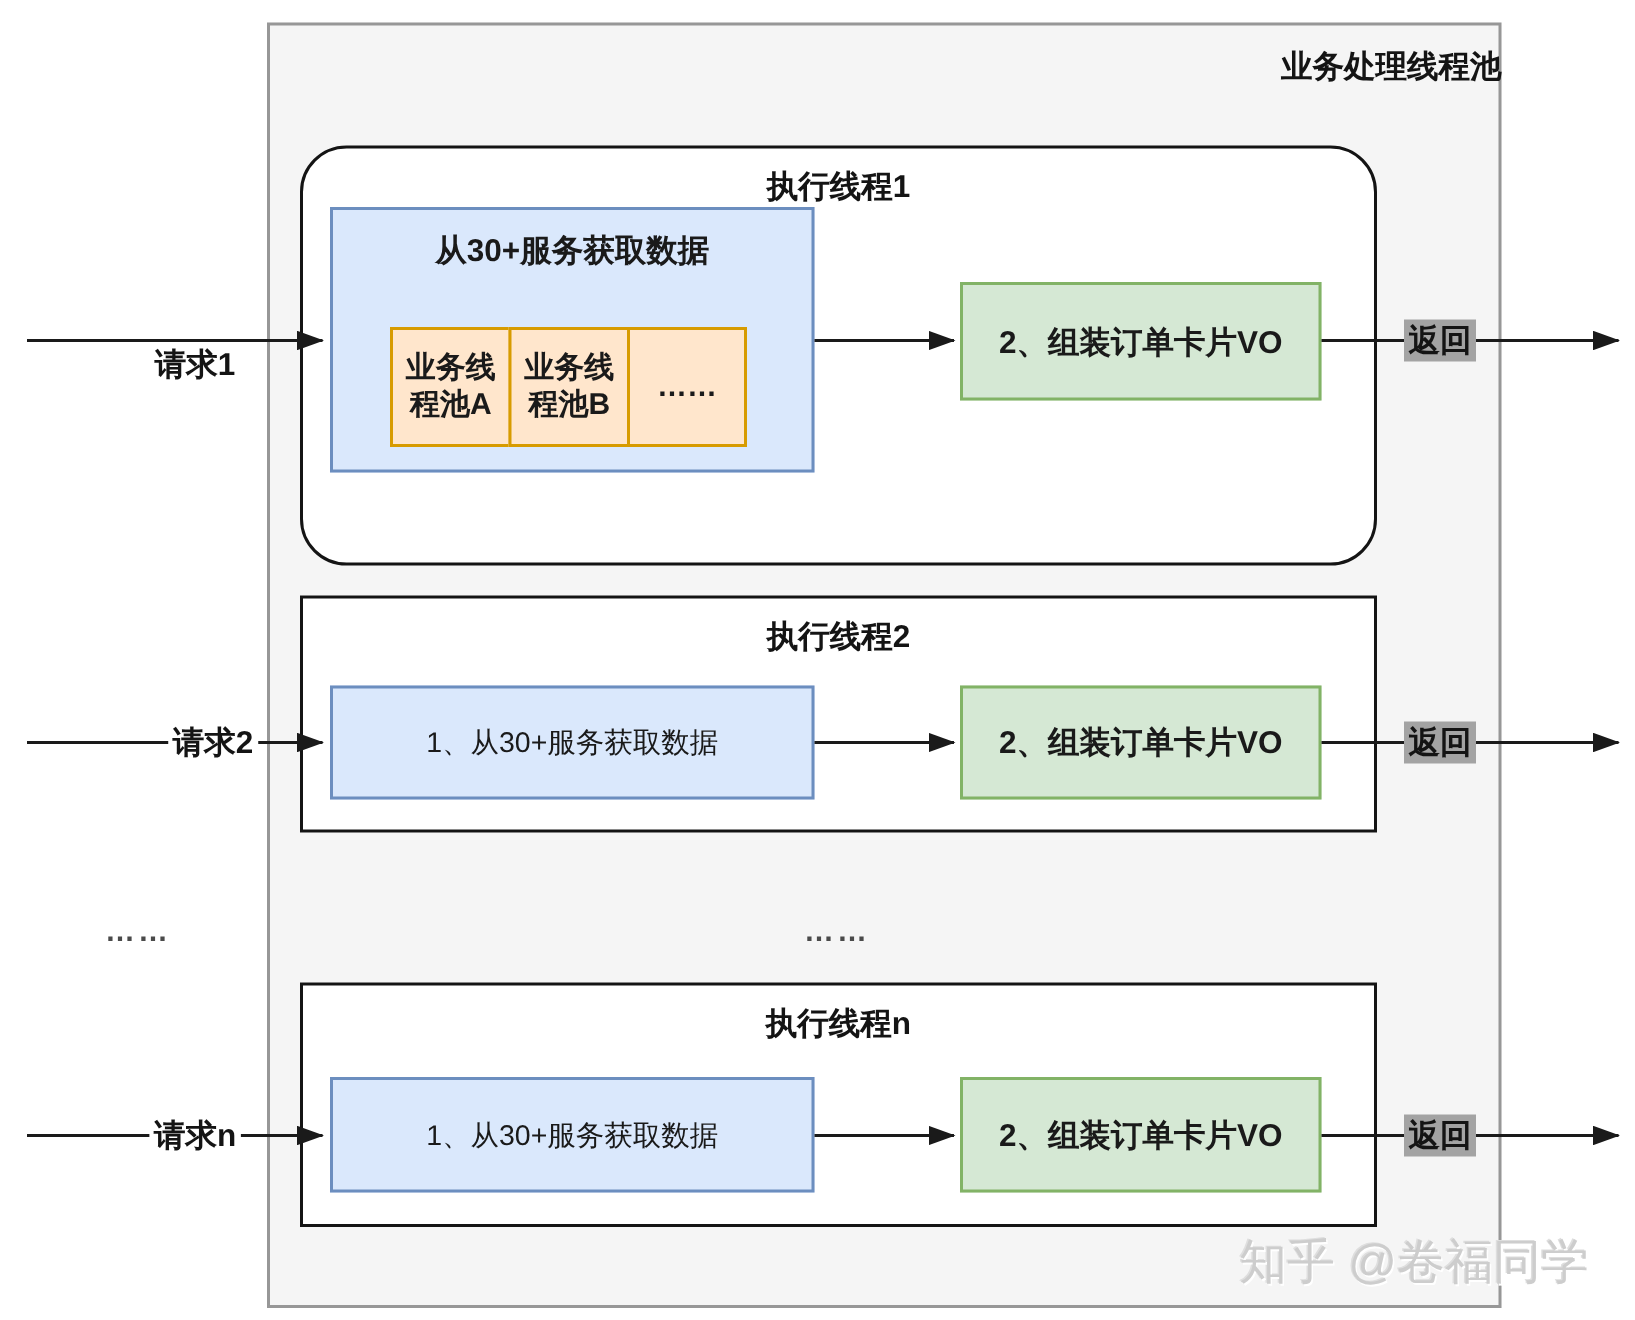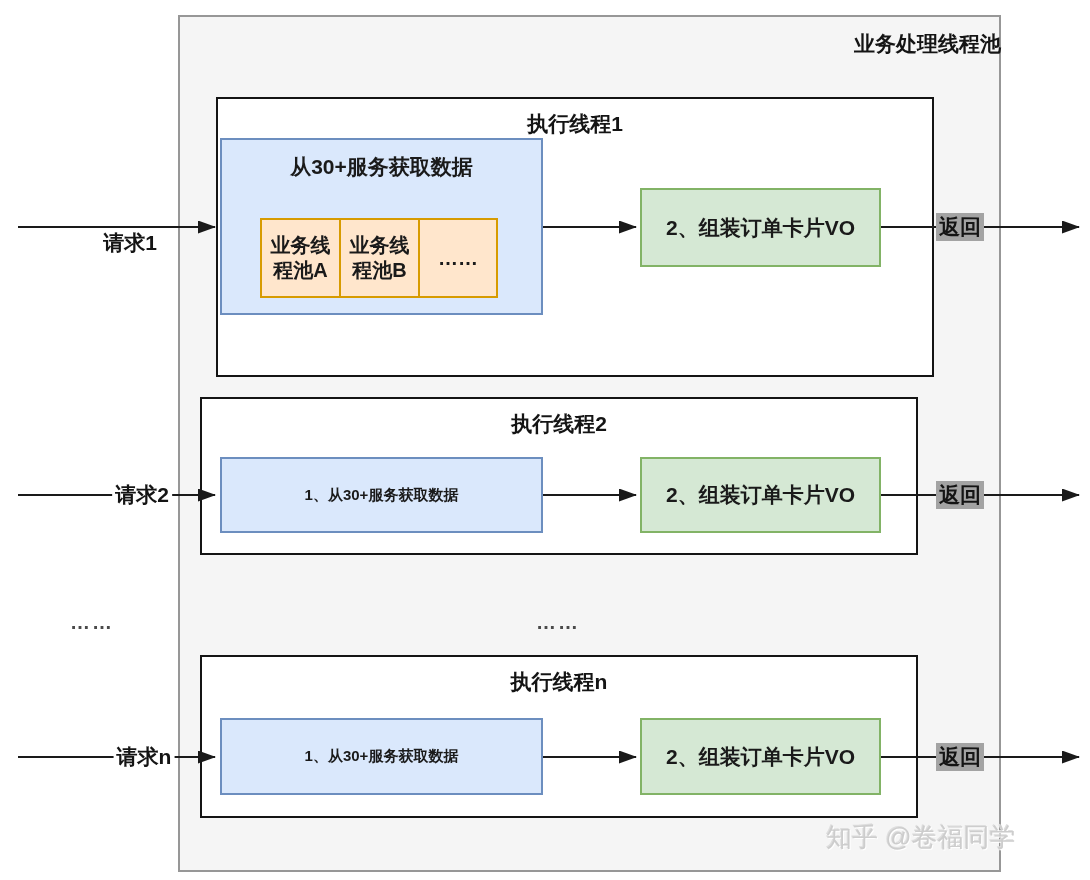--- a/index.html
+++ b/index.html
@@ -26,21 +26,21 @@
     text-align: right;
     font-size: 21px; font-weight: bold;
     color: #141414;
   }
 
   
   .thread-box {
     background: #ffffff;
     border: 2px solid #141414;
   }
-  .t1 { left: 216px; top: 97px;  width: 714px; height: 276px; }
+  .t1 { left: 200px; top: 97px;  width: 714px; height: 276px; border-radius: 31px; }
   .t2 { left: 200px; top: 397px; width: 714px; height: 154px; }
   .tn { left: 200px; top: 655px; width: 714px; height: 159px; }
   .thread-title {
     width: 100%; text-align: center;
     margin-top: 11px;
     font-size: 21px; font-weight: bold;
     color: #141414;
   }
 
   
@@ -50,21 +50,21 @@
     box-sizing: border-box;
   }
   .fetch-1 { left: 220px; top: 138px; width: 323px; height: 177px; }
   .fetch-title {
     width: 100%; text-align: center;
     margin-top: 13px;
     font-size: 21px; font-weight: 600;
   }
   .fetch-simple {
     display: flex; align-items: center; justify-content: center;
-    font-size: 15px; font-weight: 700;
+    font-size: 19px; font-weight: 400;
     text-align: center;
   }
   .fetch-2 { left: 220px; top: 457px; width: 323px; height: 76px; }
   .fetch-n { left: 220px; top: 718px; width: 323px; height: 77px; }
 
   
   .pools-row {
     position: absolute;
     left: 38px; top: 78px;
     height: 80px;
@@ -124,21 +124,21 @@
     transform: translate(-50%, -50%);
     font-size: 20px; font-weight: bold;
     letter-spacing: 2px;
     color: #4a4a4a;
   }
 
   
   .watermark {
     left: 826px; top: 820px;
     z-index: 8;
-    font-size: 26px;
+    font-size: 32px;
     color: #cdcdcd;
     text-shadow: 1px 1px 0 #ffffff, -1px -1px 0 #dedede;
     white-space: nowrap;
   }
 </style>
 </head>
 <body>
 
 <div class="canvas">
 
@@ -185,21 +185,21 @@
     <line x1="543" y1="495" x2="636" y2="495" stroke="#1a1a1a" stroke-width="2" marker-end="url(#ah)"></line>
     <line x1="881" y1="495" x2="1079" y2="495" stroke="#1a1a1a" stroke-width="2" marker-end="url(#ah)"></line>
 
     <line x1="18" y1="757" x2="215" y2="757" stroke="#1a1a1a" stroke-width="2" marker-end="url(#ah)"></line>
     <line x1="543" y1="757" x2="636" y2="757" stroke="#1a1a1a" stroke-width="2" marker-end="url(#ah)"></line>
     <line x1="881" y1="757" x2="1079" y2="757" stroke="#1a1a1a" stroke-width="2" marker-end="url(#ah)"></line>
   </svg>
 
   <div class="abs edge-label on-white" style="left:130px; top:243px;">请求1</div>
   <div class="abs edge-label on-white" style="left:130px; top:495px;margin-left:12px;">请求2</div>
-  <div class="abs edge-label on-white" style="left:144px; top:757px;">请求n</div>
+  <div class="abs edge-label on-white" style="left:130px; top:757px;">请求n</div>
   <div class="abs edge-label on-gray" style="left:960px; top:227px;">返回</div>
   <div class="abs edge-label on-gray" style="left:960px; top:495px;">返回</div>
   <div class="abs edge-label on-gray" style="left:960px; top:757px;">返回</div>
 
   <div class="abs dots" style="left:92px; top:622px;">……</div>
   <div class="abs dots" style="left:558px; top:622px;">……</div>
 
   <div class="abs watermark">知乎 @卷福同学</div>
 
 </div>

